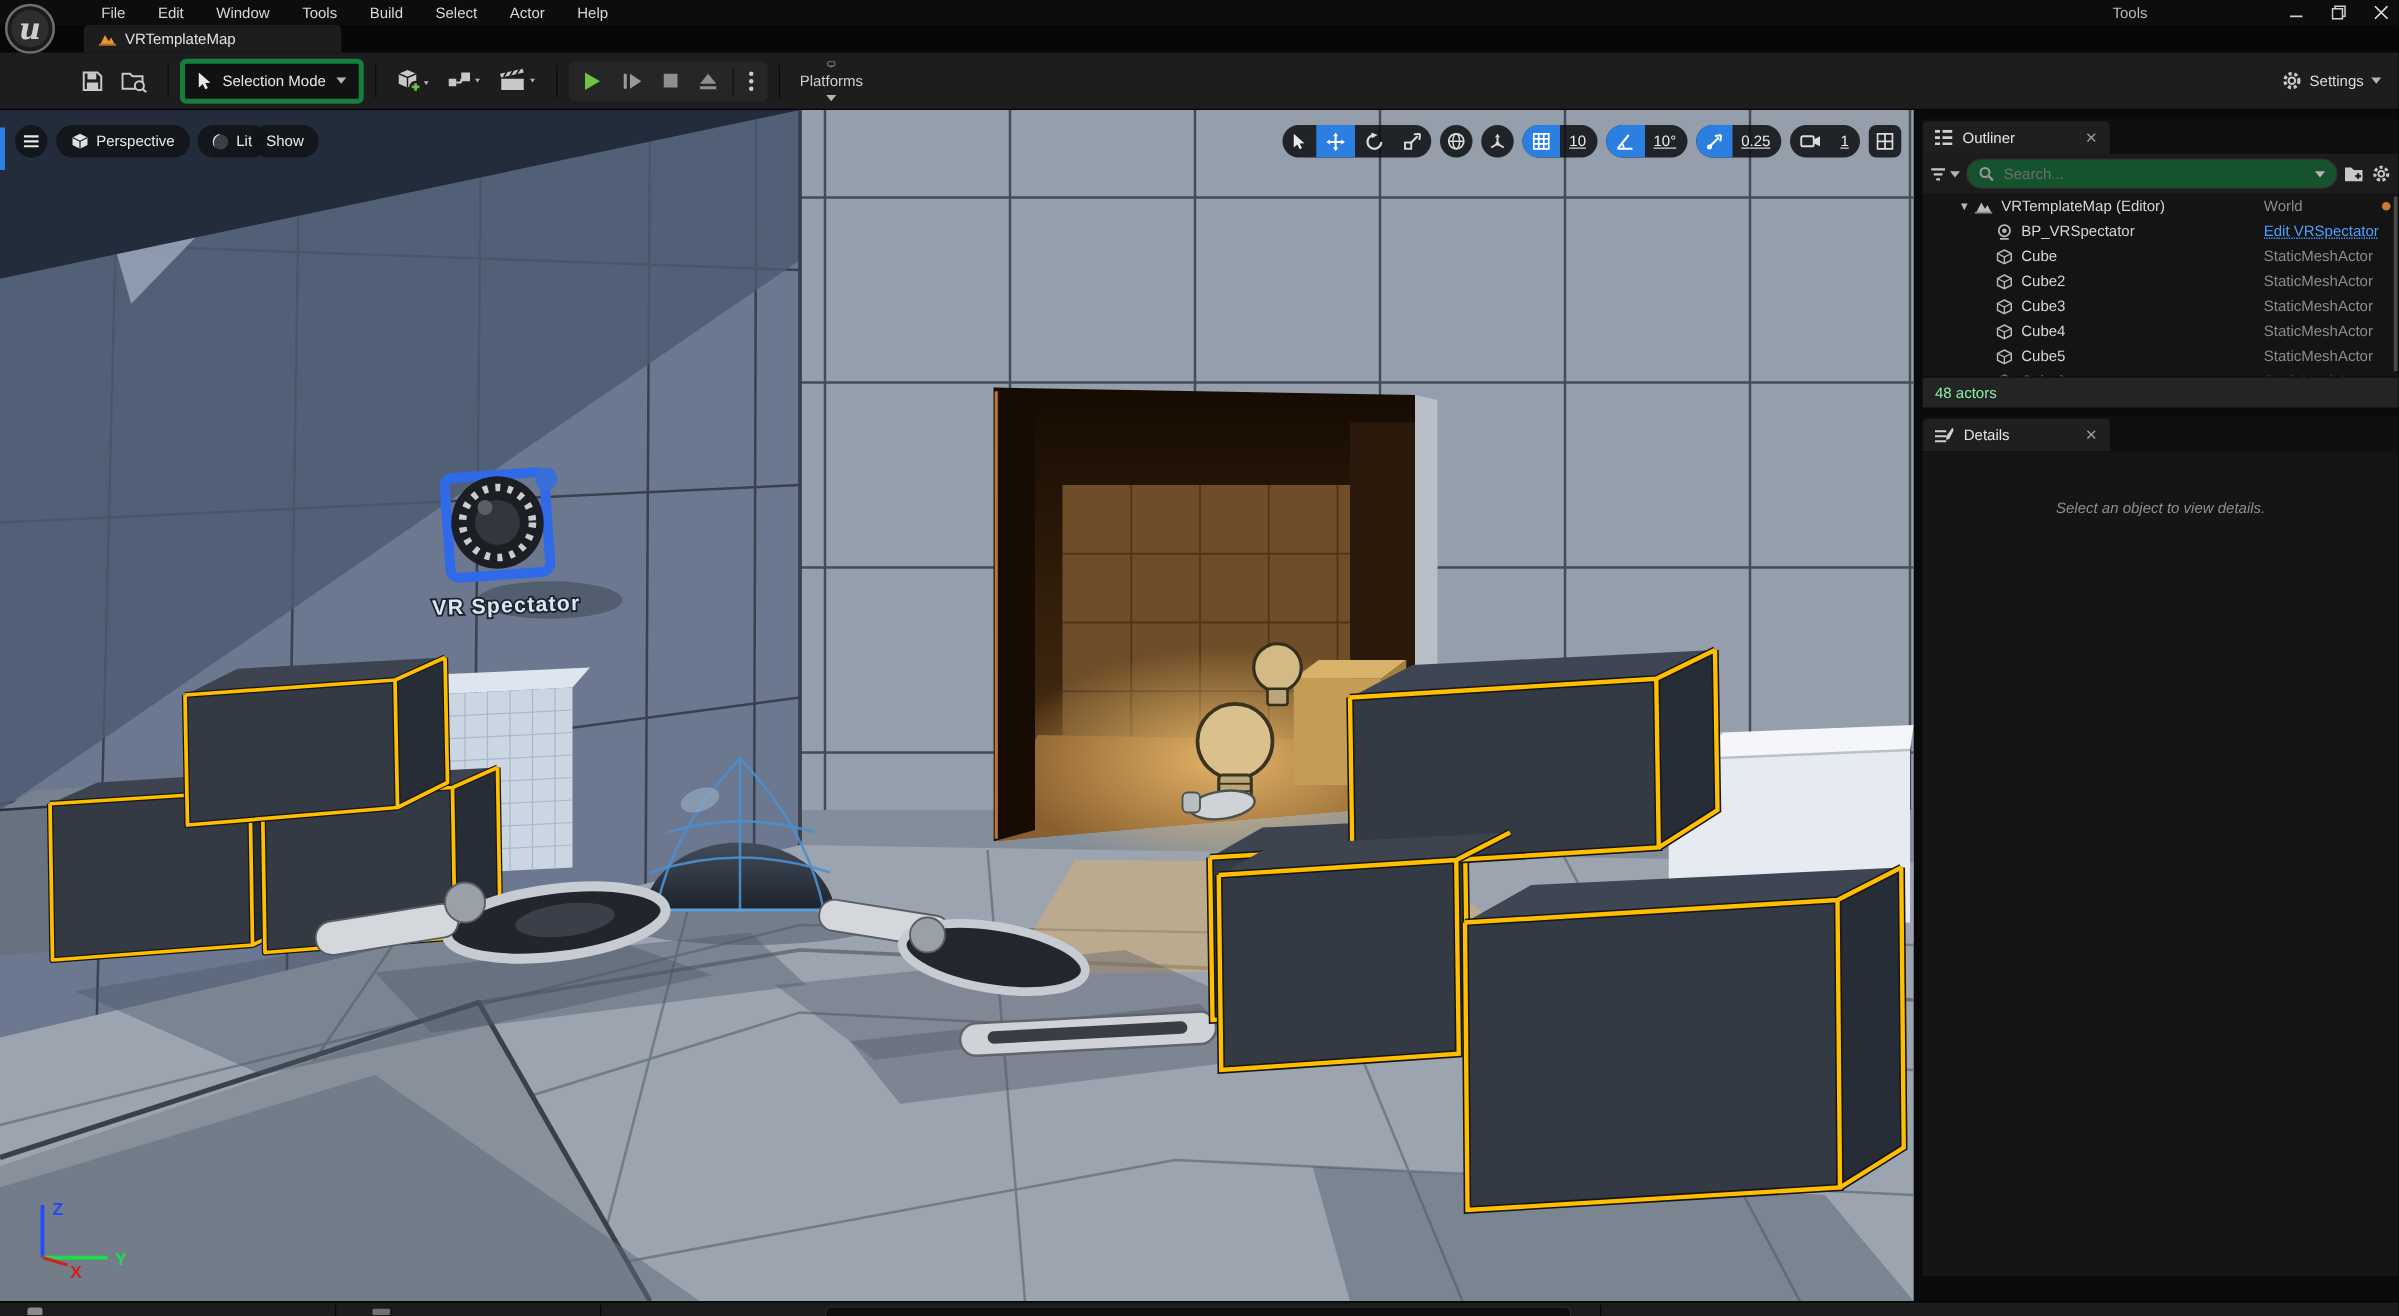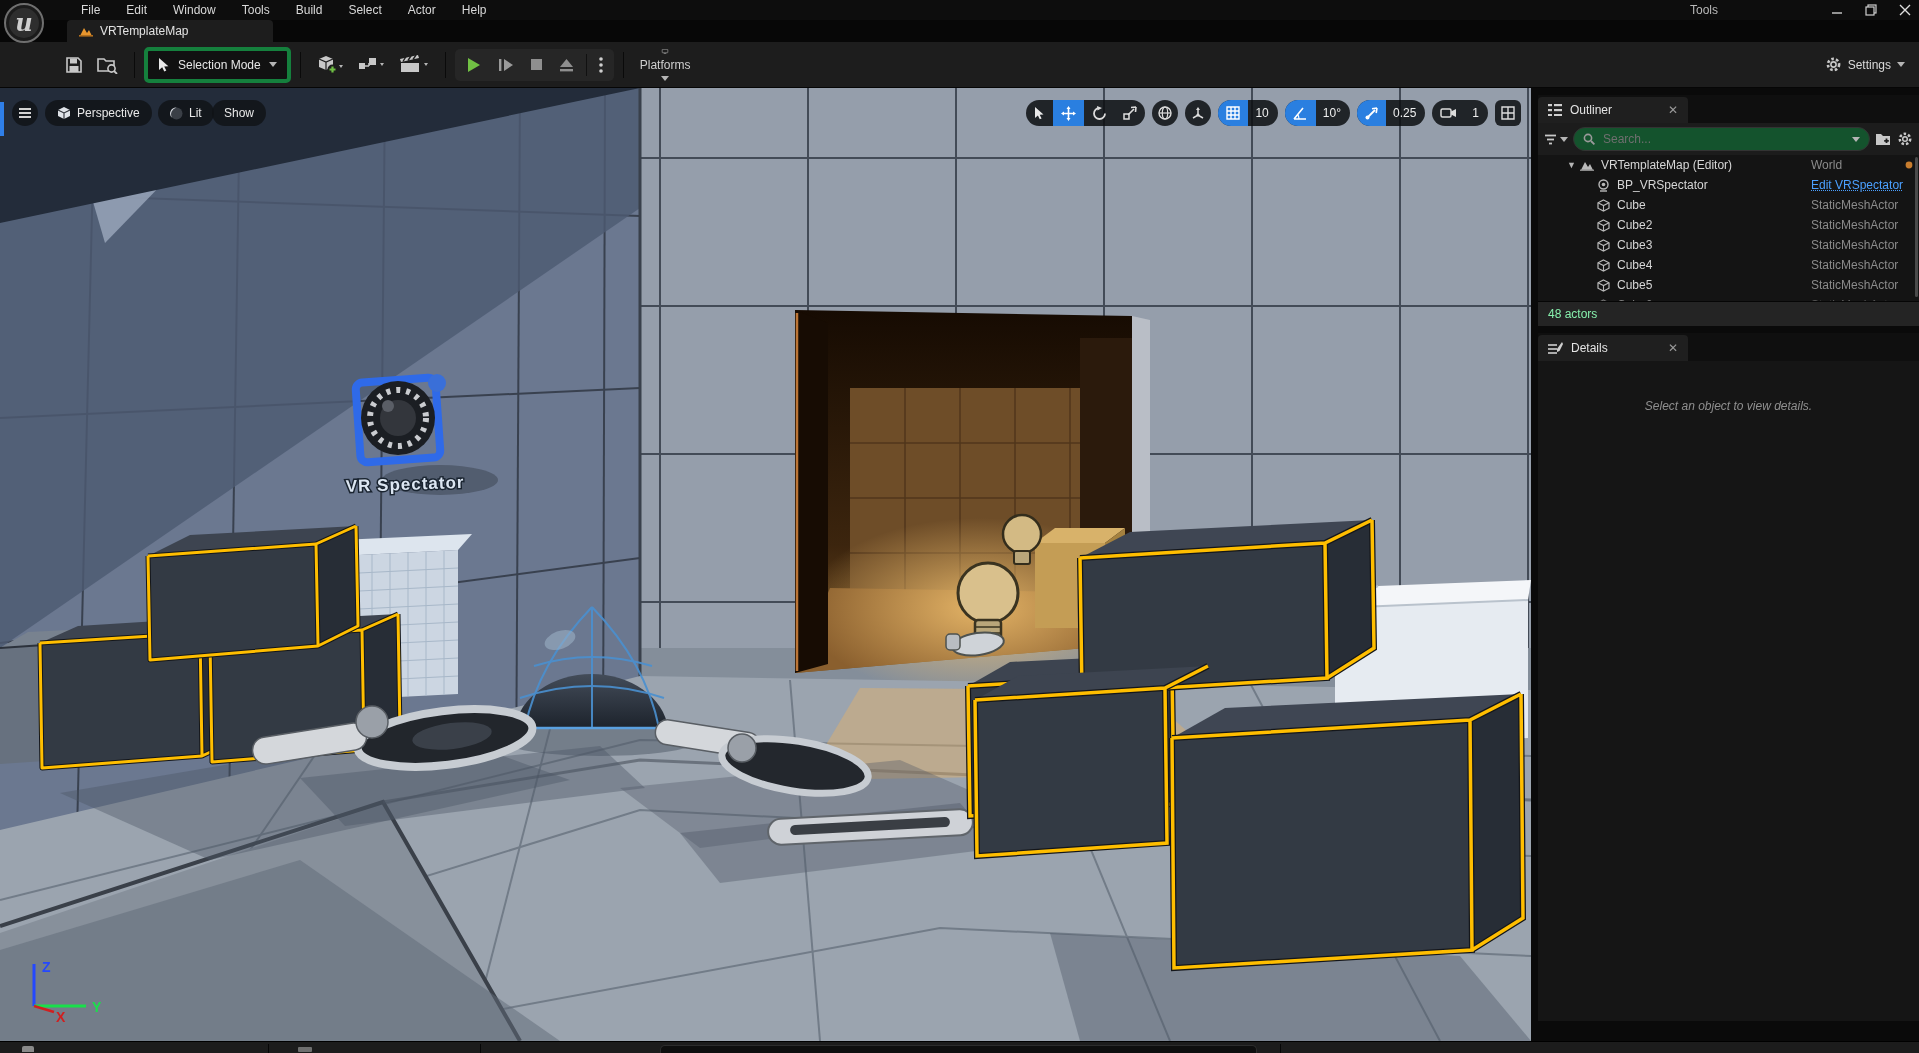--- a/index.html
+++ b/index.html
@@ -24,21 +24,21 @@
   .mode-pill{display:flex;align-items:center;gap:8px;background:#111;border:4px solid #15803d;border-radius:5px;height:28px;padding:0 10px;color:#e6e6e6;cursor:pointer;}
   .chev{width:0;height:0;border-left:4px solid transparent;border-right:4px solid transparent;border-top:5px solid #b5b5b5;display:inline-block;}
   .play-group{display:flex;align-items:center;background:#262626;border-radius:5px;height:32px;padding:0 4px;gap:2px;}
   .settings{position:absolute;right:14px;display:flex;align-items:center;gap:6px;color:#dadada;cursor:pointer;}
   
   .main{position:absolute;left:0;top:88px;width:1919px;height:953px;background:#0a0a0a;}
   .viewport{position:absolute;left:0;top:0;width:1531px;height:953px;overflow:hidden;background:#5d6879;}
   
   .vp-pill{position:absolute;top:12px;height:26px;display:flex;align-items:center;gap:6px;background:rgba(16,18,22,.82);border-radius:13px;color:#e9e9e9;padding:0 12px;cursor:pointer;}
   .vp-circle{position:absolute;top:12px;width:26px;height:26px;border-radius:50%;background:rgba(16,18,22,.82);display:flex;align-items:center;justify-content:center;cursor:pointer;}
-  .vp-right{position:absolute;top:12px;right:10px;display:flex;gap:7px;align-items:center;}
+  .vp-right{position:absolute;top:12px;right:10px;display:flex;gap:7px;align-items:center;text-decoration:underline;}
   .seg-pill{display:flex;align-items:center;background:rgba(12,14,17,.85);border-radius:13px;height:26px;overflow:hidden;}
   .seg{display:flex;align-items:center;justify-content:center;height:26px;padding:0 8px;cursor:pointer;}
   .seg.active{background:#2a7fe0;}
   .seg-val{padding:0 9px 0 7px;color:#eee;}
   .round-btn{width:26px;height:26px;border-radius:50%;background:rgba(12,14,17,.85);display:flex;align-items:center;justify-content:center;cursor:pointer;}
   .sq-btn{width:26px;height:26px;border-radius:6px;background:rgba(12,14,17,.85);display:flex;align-items:center;justify-content:center;cursor:pointer;}
   
   .rightpanel{position:absolute;left:1538px;top:0;width:381px;height:953px;background:#0a0a0a;}
   .panel-tabbar{height:28px;background:#0f0f0f;display:flex;align-items:flex-end;}
   .panel-tab{height:26px;background:#1f1f1f;display:flex;align-items:center;gap:8px;padding:0 10px;min-width:150px;box-sizing:border-box;border-top-left-radius:4px;border-top-right-radius:4px;color:#e4e4e4;}
@@ -507,21 +507,21 @@
         </svg>
         <span>Perspective</span>
       </div>
       <div class="vp-pill" style="left:158px;">
         <svg width="13" height="13" viewBox="0 0 13 13">
           <circle cx="6.5" cy="6.5" r="6" fill="#3a3f46"></circle>
           <path d="M6.5 0.5 A6 6 0 0 0 2 10.8 A7 7 0 0 1 6.5 0.5 Z" fill="#d9dde2"></path>
         </svg>
         <span>Lit</span>
       </div>
-      <div class="vp-pill" style="left:212px;">
+      <div class="vp-pill" style="left:201px;">
         <span>Show</span>
       </div>
 
       <div class="vp-right">
         <div class="seg-pill">
           <div class="seg">
             <svg width="11" height="13" viewBox="0 0 11 13">
                 <path d="M1 0 L1 11 L3.9 8.5 L5.8 12.3 L7.6 11.4 L5.7 7.8 L9.5 7.6 Z" fill="#e9e9e9"></path>
               </svg>
           </div>

